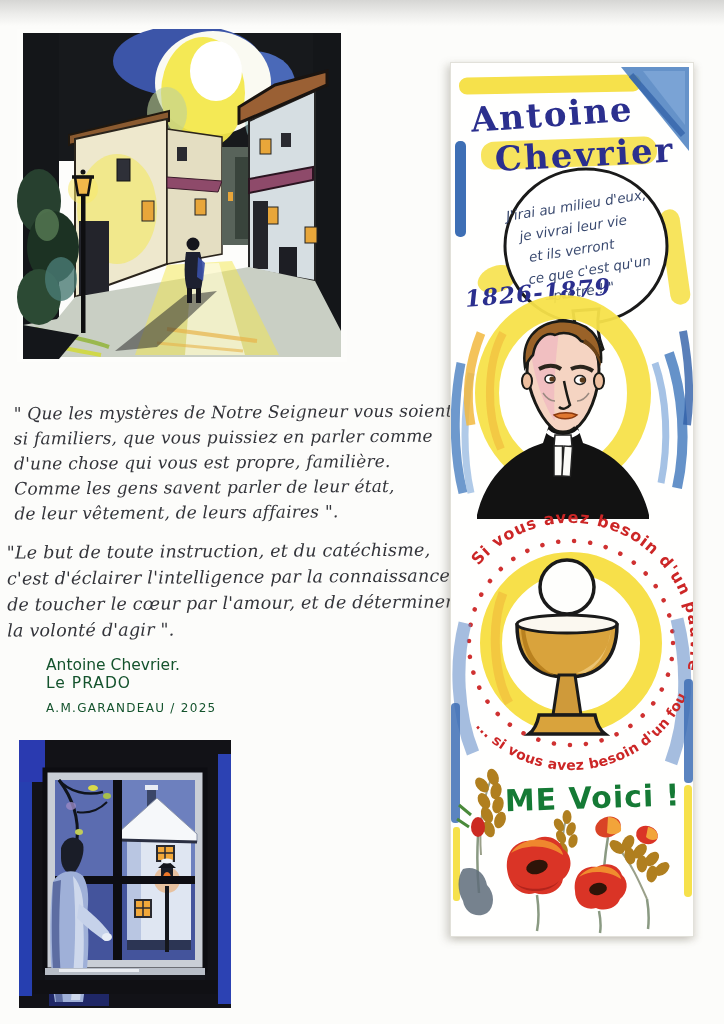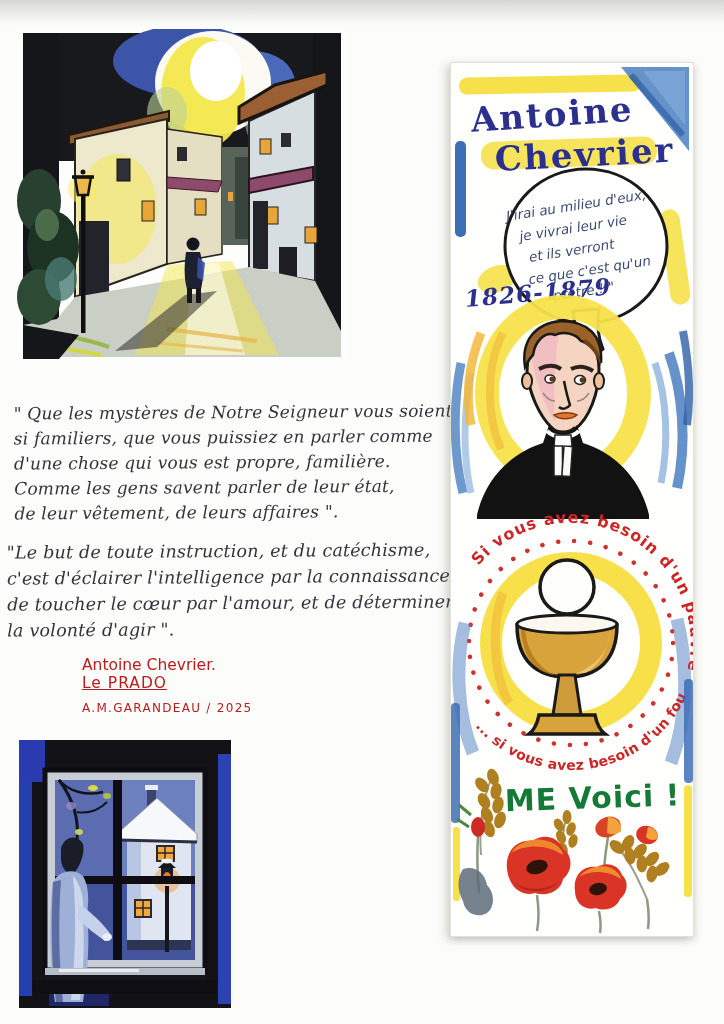--- a/index.html
+++ b/index.html
@@ -18,24 +18,24 @@
     box-shadow:-4px 3px 8px rgba(95,90,75,.25), 3px 3px 6px rgba(120,110,90,.15); }
   .bookmark svg { display:block; }
 
   .quote { position:absolute; color:#33343a; font-style:italic;
     letter-spacing:.2px; transform:rotate(-.4deg); }
   .quote p { margin:0; }
   .q1 { left:14px; top:400px; width:445px; font-size:17px; line-height:25px; }
   .q2 { left:7px;  top:538px; width:452px; font-size:17.5px; line-height:26px; }
 
   .attribution { position:absolute; left:46px; top:656px;
-    font-family:"DejaVu Sans", sans-serif; color:#b91c1c;margin-left:36px; }
+    font-family:"DejaVu Sans", sans-serif; color:#14532d; }
   .attribution p { margin:0; }
   .attribution .a1 { font-size:15.5px; }
-  .attribution .a2 { font-size:15.5px; letter-spacing:1px;text-decoration:underline; }
+  .attribution .a2 { font-size:15.5px; letter-spacing:1px; }
   .attribution .a3 { margin-top:9px; font-size:12px; letter-spacing:1.3px; }
 
   
   .t-title  { font-family:"DejaVu Serif",serif; font-weight:bold; font-size:34px;
               fill:#2b2f8e; letter-spacing:2px; }
   .t-dates  { font-family:"DejaVu Serif",serif; font-weight:bold; font-style:italic;
               font-size:23px; fill:#2b2f8e; letter-spacing:1px; }
   .t-bubble { font-family:"DejaVu Sans",sans-serif; font-style:italic;
               font-size:13.5px; fill:#3a4a70; }
   .t-arc    { font-family:"DejaVu Sans",sans-serif; font-weight:bold;

